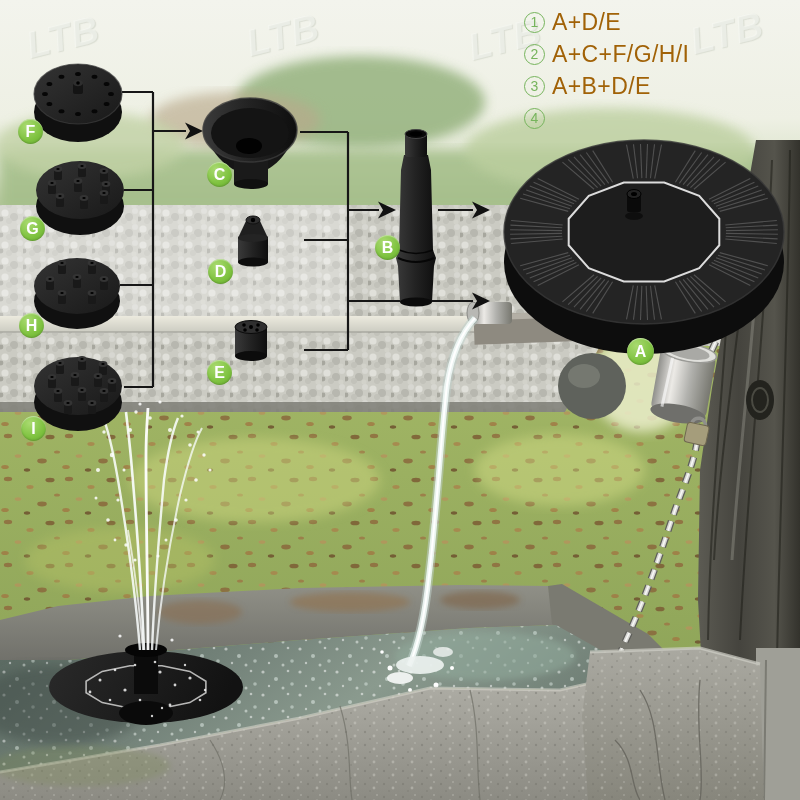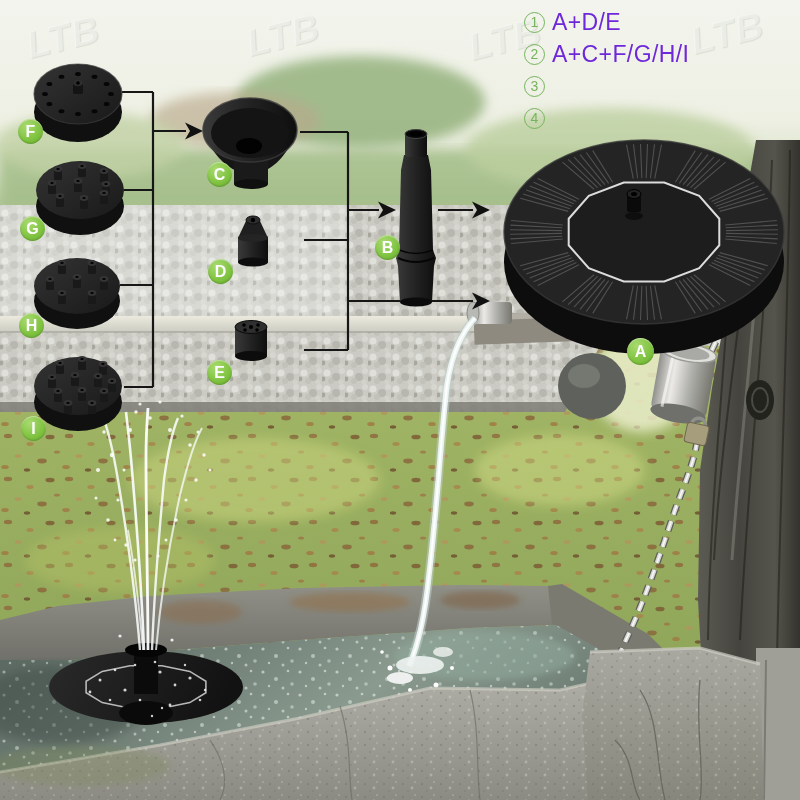--- a/index.html
+++ b/index.html
@@ -7,21 +7,21 @@
           font-family:"Liberation Sans",sans-serif;}
   .canvas svg{position:absolute;left:0;top:0;}
   .wm{position:absolute;font-family:"Liberation Sans",sans-serif;font-style:italic;font-weight:bold;
       font-size:38px;color:rgba(250,251,247,0.50);transform:rotate(-14deg);letter-spacing:1px;
       text-shadow:1px 1px 1px rgba(130,140,120,0.20);user-select:none;}
   .combos{position:absolute;left:524px;top:6px;}
   .crow{display:flex;align-items:center;height:32px;}
   .cnum{width:21px;height:21px;border:1.6px solid #76b45c;border-radius:50%;color:#76b45c;
         font-size:14px;display:flex;align-items:center;justify-content:center;margin-right:7px;
         flex:0 0 auto;box-sizing:border-box;}
-  .cformula{font-size:23px;color:#6d28d9;letter-spacing:0.4px;white-space:nowrap;}
+  .cformula{font-size:23px;color:#a16207;letter-spacing:0.4px;white-space:nowrap;}
   .badge{position:absolute;width:25px;height:25px;border-radius:50%;display:flex;align-items:center;
          justify-content:center;color:#fff;font-weight:bold;font-size:16px;
          background:radial-gradient(circle at 35% 28%,#a9da70,#7ec23f 60%,#66ab31);
          box-shadow:inset 0 -1px 2px rgba(0,0,0,.18), inset 0 1px 1px rgba(255,255,255,.45);}
   .badge.lg{width:27px;height:27px;}
 </style>
 </head>
 <body>
 
 <div class="canvas">
@@ -472,20 +472,21 @@
   <div class="crow">
     <span class="cnum">1</span>
     <span class="cformula">A+D/E</span>
   </div>
   <div class="crow">
     <span class="cnum">2</span>
     <span class="cformula">A+C+F/G/H/I</span>
   </div>
   <div class="crow">
     <span class="cnum">3</span>
+    <span class="cformula">A+B+D/E</span>
   </div>
   <div class="crow">
     <span class="cnum">4</span>
   </div>
 </div>
 
 <div class="badge" style="left:18px;top:119px;">F</div>
 <div class="badge" style="left:20px;top:216px;">G</div>
 <div class="badge" style="left:19px;top:313px;">H</div>
 <div class="badge" style="left:21px;top:416px;">I</div>

